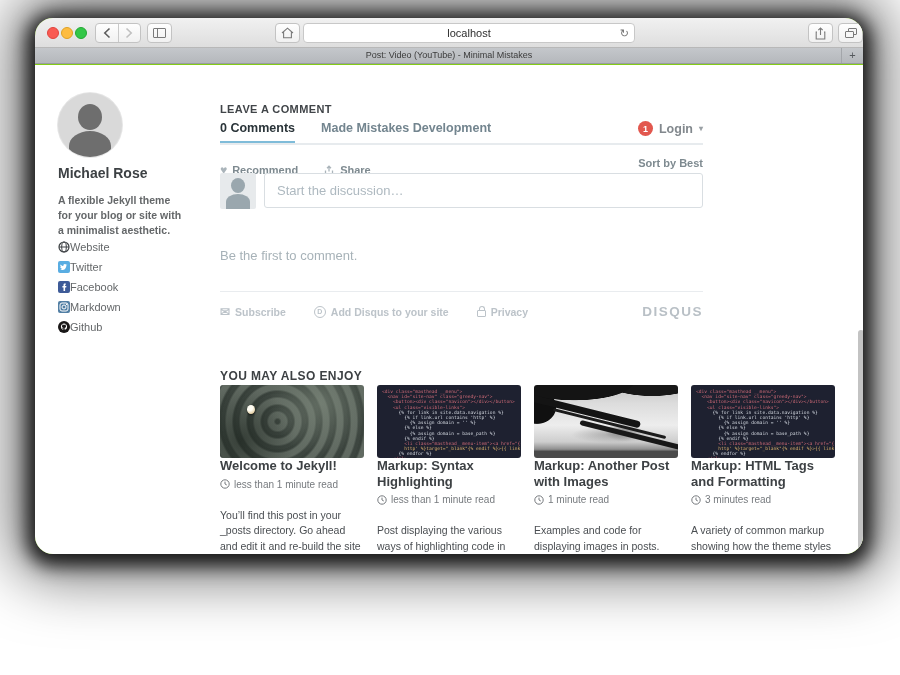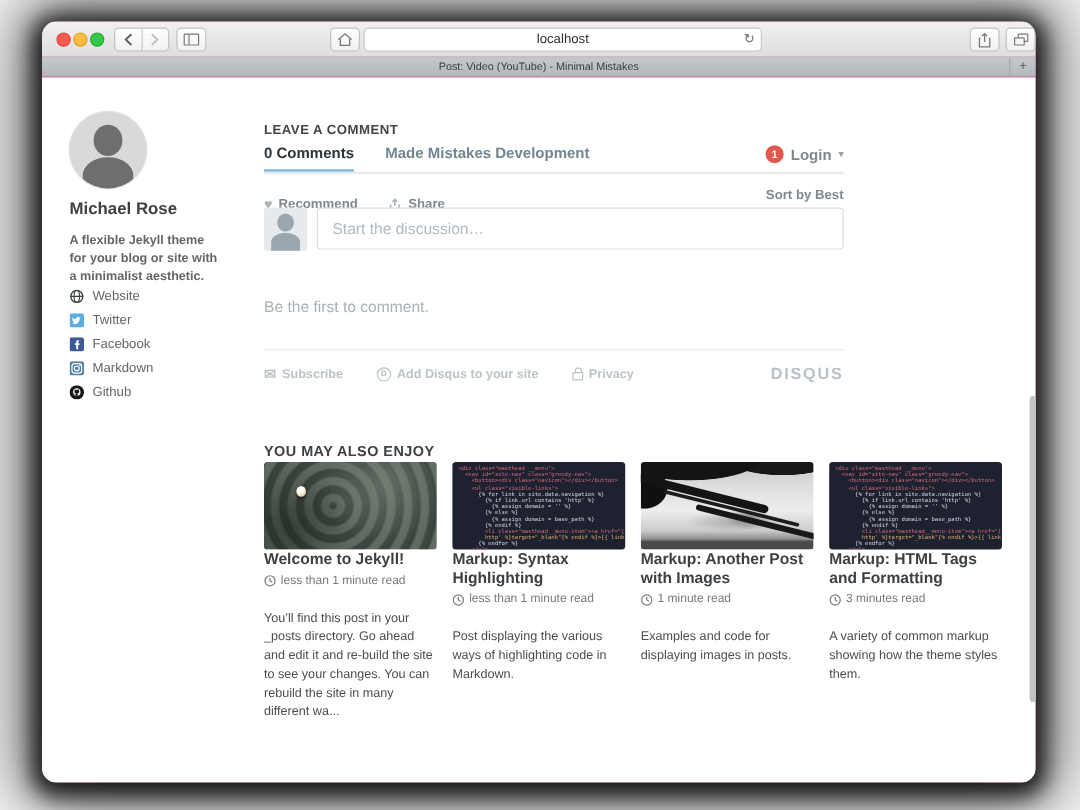--- a/index.html
+++ b/index.html
@@ -1,21 +1,21 @@
 <!DOCTYPE html>
 <html><head>
 <meta charset="utf-8">
 <style>
   * { margin:0; padding:0; box-sizing:border-box; }
   html,body { width:900px; height:675px; background:#fff; font-family:"Liberation Sans",sans-serif; overflow:hidden; }
   body { position:relative; }
 
   .window {
-    position:absolute; left:35px; top:18px; width:828px; height:634px;
-    background:#f9a8d4; border-radius:12px; overflow:hidden;
+    position:absolute; left:35px; top:18px; width:828px; height:536px;
+    background:#84cc16; border-radius:18px; overflow:hidden;
     box-shadow: 0 4px 18px 8px rgba(0,0,0,0.82), 0 0 60px 24px rgba(0,0,0,0.55);
   }
 
   
   .titlebar { position:relative; height:30px; background:linear-gradient(#f1f1f1,#dedede); border-bottom:1px solid #b8b8b8; }
   .tl { position:absolute; top:9px; width:12px; height:12px; border-radius:50%; }
   .tl.red { left:12px; background:#f95a52; border:1px solid #e0443e; }
   .tl.yellow { left:26px; background:#fdbc40; border:1px solid #dfa123; }
   .tl.green { left:40px; background:#33c748; border:1px solid #24a833; }
   .tbtn { position:absolute; top:5px; height:20px; background:linear-gradient(#fefefe,#f1f1f1); border:1px solid #c3c3c3; border-radius:4px; display:flex; align-items:center; justify-content:center; color:#7a7a7a; }
@@ -43,21 +43,21 @@
   .content { position:absolute; top:47px; left:0; right:0; bottom:0; background:#fff; }
   .abs { position:absolute; }
 
   
   .avatar { left:23px; top:28px; width:64px; height:64px; border-radius:50%; background:#d9d9d9; overflow:hidden; box-shadow:0 0 0 1px rgba(0,0,0,.10); }
   .avatar .head { position:absolute; left:20px; top:11px; width:24px; height:26px; border-radius:50%; background:#6e6e6e; }
   .avatar .shoulders { position:absolute; left:11px; top:38px; width:42px; height:30px; border-radius:50% 50% 0 0; background:#6e6e6e; }
   .author-name { left:23px; top:100px; font-size:14px; font-weight:bold; color:#3d4144; }
   .author-bio { left:23px; top:128px; width:126px; font-size:10.5px; line-height:1.45; color:#646769;font-weight:bold; }
   .author-links { left:23px; top:176px; display:flex; flex-direction:column; gap:8px; }
-  .alink { display:flex; align-items:center; gap:7px; font-size:11px; color:#646769; height:12px; cursor:pointer; }
+  .alink { display:flex; align-items:center; font-size:11px; color:#646769; height:12px; cursor:pointer; }
   .alink svg { flex:0 0 auto; }
 
   
   .comment-title { left:185px; top:38px; font-size:11px; font-weight:bold; letter-spacing:.4px; color:#414549; }
   .dtabs { left:185px; top:56px; width:483px; height:24px; display:flex; align-items:flex-start; border-bottom:2px solid #e7ebee; font-size:12.5px; font-weight:bold; }
   .dtab-count { color:#2a3439; padding-bottom:6px; border-bottom:2px solid #7fbcd9; margin-bottom:-2px; }
   .dtab-pub { margin-left:26px; color:#73858f; }
   .dlogin { margin-left:auto; display:flex; align-items:center; gap:6px; color:#82888d; }
   .badge { width:15px; height:15px; border-radius:50%; background:#e2574e; color:#fff; font-size:9px; font-weight:bold; display:flex; align-items:center; justify-content:center; }
   .caret { font-size:8px; color:#9aa0a5; }

